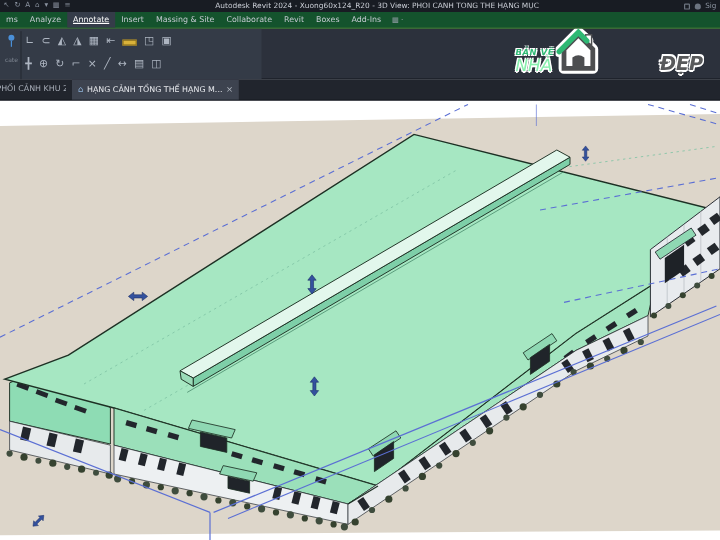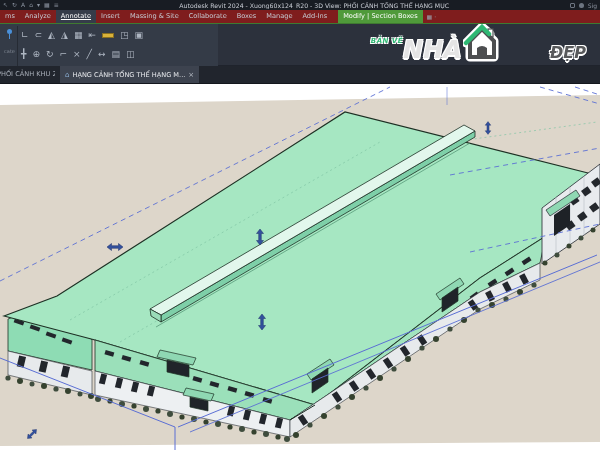--- a/index.html
+++ b/index.html
@@ -11,21 +11,21 @@
     color:#9aa2ad; font-size:6px; padding:0 3px; }
   .qat { display:flex; gap:4px; align-items:center; }
   .qat span { font-size:6px; line-height:10px; color:#8b93a0; }
   .title-text { flex:1; text-align:center; color:#c8ccd4; font-size:6.2px;
     white-space:nowrap; overflow:hidden; }
   .tb-right { display:flex; gap:4px; align-items:center; color:#8b93a0; }
   .tb-right .mini { width:5px; height:5px; border:1px solid #6c7480; border-radius:1px; }
   .tb-right .person { width:5px; height:5px; border-radius:50% 50% 2px 2px; background:#6c7480; }
 
   
-  .ribbon-tabs { height:14px; background:#7f1d1d; display:flex; align-items:stretch;
+  .ribbon-tabs { height:14px; background:#14532d; display:flex; align-items:stretch;
     font-size:6.6px; color:#c5cad2; border-bottom:1px solid #3f7a31; }
   .rtab { padding:0 5px; line-height:13px; white-space:nowrap; }
   .rtab.active { background:#353c49; color:#ffffff;text-decoration:underline; }
   .rtab.contextual { background:#4f9a3a; color:#ffffff; margin-left:6px; }
   .rtab-icon { color:#9aa2ad; line-height:13px; padding:0 4px; font-size:6px; }
 
   
   .ribbon-panel { height:42px; background:#2c313c; position:relative;
     border-bottom:1px solid #1f232c; }
   .tools { position:absolute; left:0; top:0; width:218px; height:42px;
@@ -36,24 +36,24 @@
   .pin::after { content:""; position:absolute; left:2px; top:5px; width:1px; height:5px; background:#4a90d9; }
   .panel-caption { color:#7e8692; font-size:5px; margin-top:14px; }
   .tool-grid { flex:1; display:flex; flex-direction:column; gap:1px; padding-left:3px; }
   .tool-row { display:flex; gap:6px; align-items:center; height:18px; }
   .tool { color:#aeb6c2; font-size:9px; line-height:18px; }
   .ruler { width:12px; height:5px; background:#d9b23a; border:1px solid #8a7020; }
 
   
   .logo { position:absolute; right:14px; top:0px; display:flex; align-items:flex-end;
     gap:1px; z-index:5; }
-  .logo-left { display:flex; flex-direction:row; align-items:flex-start; line-height:1; }
+  .logo-left { display:flex; flex-direction:column; align-items:flex-start; line-height:1; }
   .logo-top { font-size:7px; font-weight:bold; font-style:italic; color:#2eb873;
     text-shadow:-1px -1px 0 #fff,1px -1px 0 #fff,-1px 1px 0 #fff,1px 1px 0 #fff; letter-spacing:0.5px;}
-  .logo-main { font-size:24px; font-weight:bold; font-style:italic; color:#e5e5e5;
+  .logo-main { font-size:14px; font-weight:normal; font-style:italic; color:#86efac;
     text-shadow:-1px -1px 0 #fff,1px -1px 0 #fff,-1px 1px 0 #fff,1px 1px 0 #fff,0 2px 0 #fff; }
   .logo-right { font-size:16px; font-weight:bold; font-style:italic; color:#58595b;
     text-shadow:-1px -1px 0 #fff,1px -1px 0 #fff,-1px 1px 0 #fff,1px 1px 0 #fff,0 2px 0 #fff;margin-left:48px; }
 
   
   .viewtabs { height:18px; background:#21252d; display:flex; align-items:stretch;
     font-size:6.6px; color:#a8aeb8; border-bottom:1px solid #14171d; }
   .vtab1 { width:58px; overflow:hidden; line-height:17px; white-space:nowrap;
     margin-left:-3px; padding-left:0; }
   .vtab2 { background:#3d434f; color:#e8eaee; display:flex; align-items:center;
@@ -85,24 +85,23 @@
   </div>
 </div>
 
 <div class="ribbon-tabs">
   <span class="rtab">ms</span>
   <span class="rtab">Analyze</span>
   <span class="rtab active">Annotate</span>
   <span class="rtab">Insert</span>
   <span class="rtab">Massing &amp; Site</span>
   <span class="rtab">Collaborate</span>
+  <span class="rtab">Revit</span>
   <span class="rtab">Boxes</span>
-  <span class="rtab">Manage</span>
   <span class="rtab">Add-Ins</span>
-  <span class="rtab contextual">Modify | Section Boxes</span>
   <span class="rtab-icon">▦ ·</span>
 </div>
 
 <div class="ribbon-panel">
   <div class="tools">
     <div class="pin-col">
       <span class="pin"></span>
       <span class="panel-caption">cate</span>
     </div>
     <div class="tool-grid">

